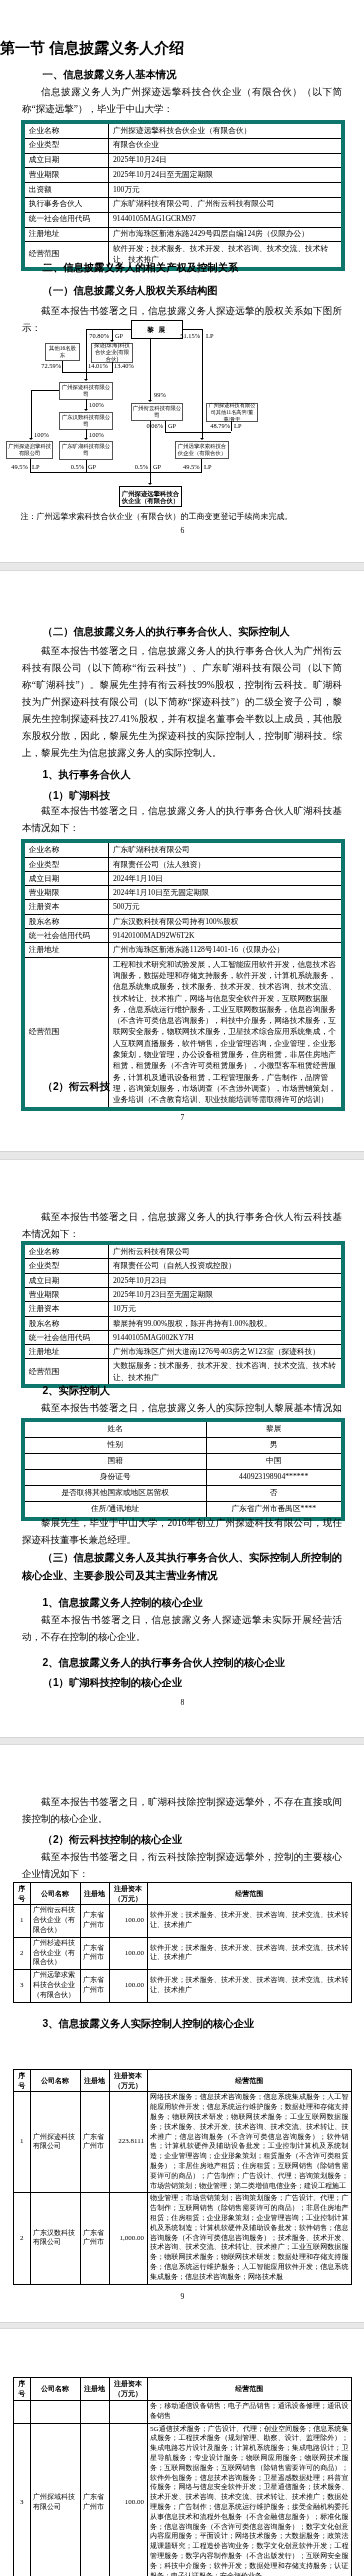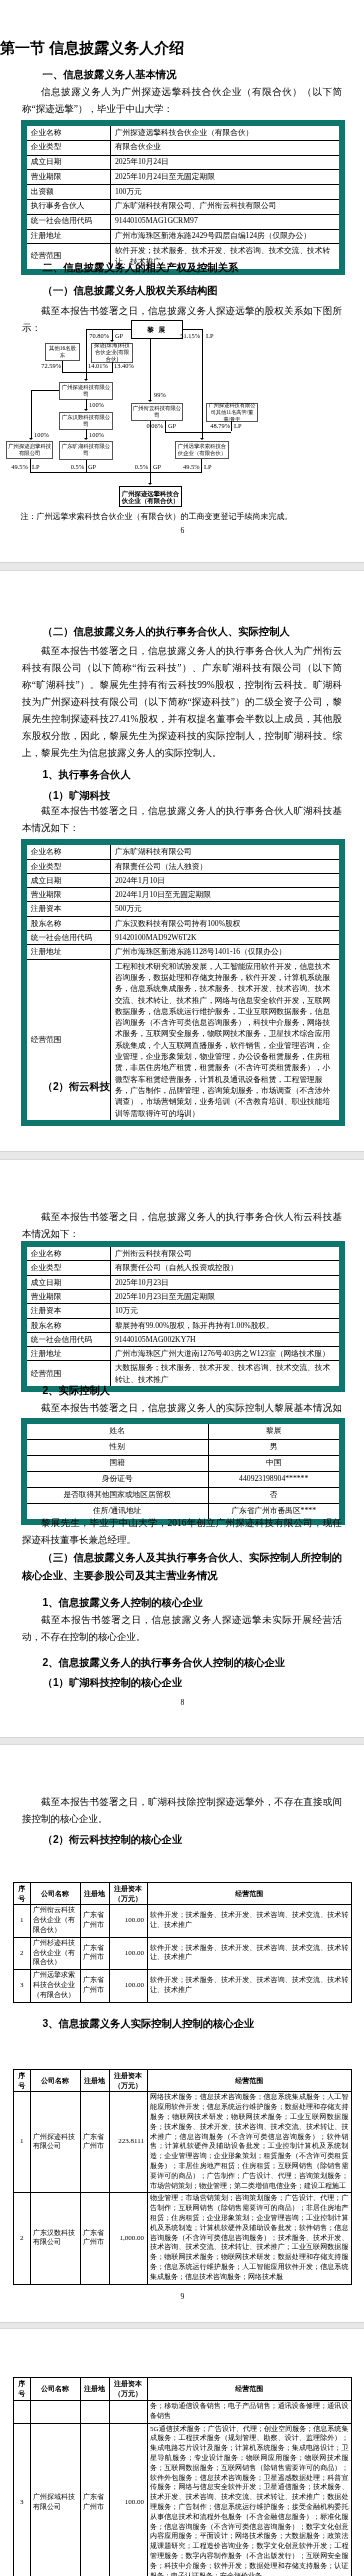--- a/index.html
+++ b/index.html
@@ -7,21 +7,21 @@
   .doc{position:relative;width:365px;}
   .page{position:relative;width:365px;background:#fff;overflow:hidden;}
   .band{width:365px;background:#e8e8e8;border-top:0.5px solid #d4d4d4;border-bottom:0.5px solid #d9d9d9;box-sizing:border-box;}
   .abs{position:absolute;}
   .title{left:0;width:365px;font-family:"Liberation Sans","DejaVu Sans",sans-serif;font-weight:bold;font-size:15px;}
   .hd{left:22px;width:320px;font-family:"Liberation Sans","DejaVu Sans",sans-serif;font-weight:bold;font-size:10.3px;line-height:18px;text-align:justify;text-indent:2em;}
   .para{left:22px;width:320px;font-size:9.5px;line-height:17px;text-align:justify;text-indent:2em;}
   .pnote{left:20.6px;width:324px;font-size:8px;line-height:11.3px;}
   .pno{left:0;width:365px;text-align:center;font-size:7.7px;}
   table{border-collapse:collapse;position:absolute;background:#fff;table-layout:fixed;}
-  .kv{left:20.6px;width:324px;border:6px solid #0f766e;}
+  .kv{left:20.6px;width:324px;border:4px solid #0f766e;}
   .kv td{border:0.5px solid #000;font-size:7.7px;line-height:10.8px;padding:1.5px 4.1px;vertical-align:middle;word-break:break-all;}
   .kv td.k{width:75px;}
   .kv2 td{font-size:7.7px;line-height:11.3px;padding:1px 4.1px;}
   .t4 td{text-align:center;padding:2.1px 4.1px;}
   .t4 td.k{width:173px;}
   .g{left:13px;width:339px;border:1px solid #000;}
   .g td,.g th{border:0.5px solid #000;font-size:7px;line-height:9.8px;padding:1px 2.6px;vertical-align:middle;word-break:break-all;}
   .g th{font-family:"Liberation Sans","DejaVu Sans",sans-serif;font-weight:bold;text-align:center;}
   .g td.no{text-align:center;}
   .g td.cap{text-align:right;}
@@ -242,21 +242,21 @@
         <tr>
             <td class="k">股东名称</td>
             <td>黎展持有99.00%股权，陈开冉持有1.00%股权。</td>
           </tr>
         <tr>
             <td class="k">统一社会信用代码</td>
             <td>91440105MAG002KY7H</td>
           </tr>
         <tr>
             <td class="k">注册地址</td>
-            <td>广州市海珠区广州大道南1276号403房之W123室（网络技术服）</td>
+            <td>广州市海珠区广州大道南1276号403房之W123室（探迹科技）</td>
           </tr>
         <tr>
             <td class="k">经营范围</td>
             <td>大数据服务；技术服务、技术开发、技术咨询、技术交流、技术转让、技术推广</td>
           </tr>
       </tbody>
     </table>
     <div class="abs hd" style="top:222px">2、实际控制人</div>
     <div class="abs para" style="top:240px">截至本报告书签署之日，信息披露义务人的实际控制人黎展基本情况如下：</div>
     <table class="kv t4" style="top:258px">
@@ -293,20 +293,21 @@
     <div class="abs para" style="top:452px">截至本报告书签署之日，信息披露义务人探迹远擎未实际开展经营活动，不存在控制的核心企业。</div>
     <div class="abs hd" style="top:494px">2、信息披露义务人的执行事务合伙人控制的核心企业</div>
     <div class="abs hd" style="top:514px">（1）旷湖科技控制的核心企业</div>
     <div class="abs pno" style="top:538px">8</div>
   </div>
   <div class="band" style="height:7.7px"></div>
 
   <div class="page" style="height:577px">
     <div class="abs para" style="top:49px">截至本报告书签署之日，旷湖科技除控制探迹远擎外，不存在直接或间接控制的核心企业。</div>
     <div class="abs hd" style="top:86px">（2）衔云科技控制的核心企业</div>
+    <div class="abs para" style="top:104px">截至本报告书签署之日，衔云科技除控制探迹远擎外，控制的主要核心企业情况如下：</div>
     <table class="g" style="top:137px">
       <colgroup>
           <col style="width:16.5px">
           <col style="width:50px">
           <col style="width:29px">
           <col style="width:38px">
           <col>
         </colgroup>
       <tbody>
         <tr>

